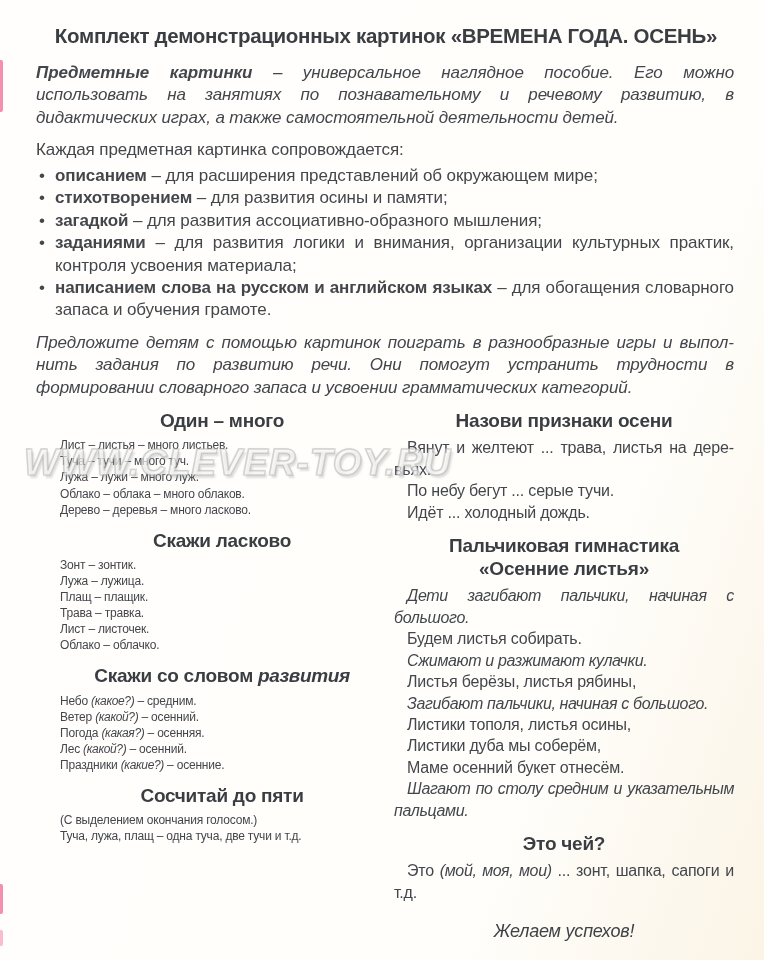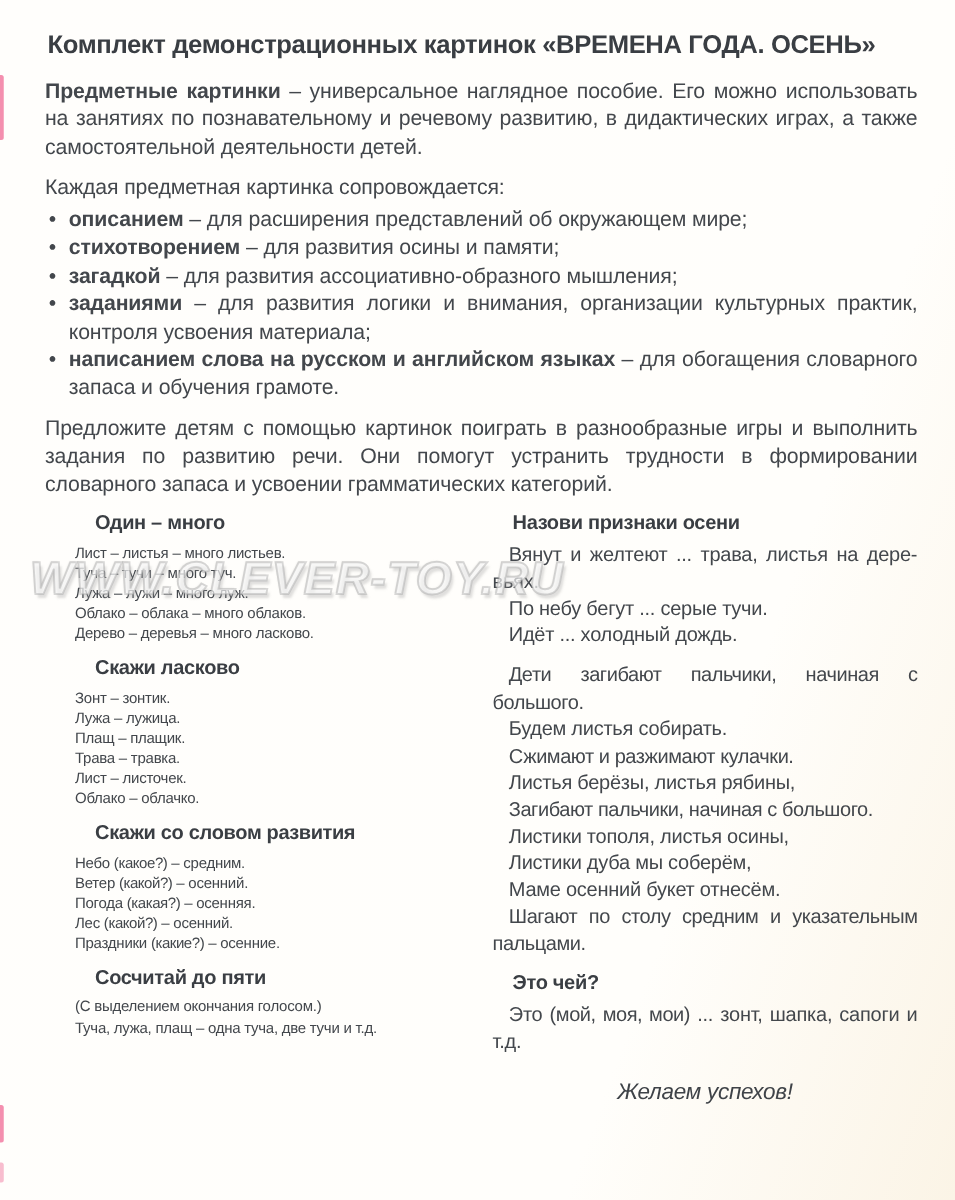--- a/index.html
+++ b/index.html
@@ -8,42 +8,42 @@
     width:764px;height:960px;
     margin:0 auto;
     overflow:hidden;
     background:linear-gradient(110deg,#fffefc 0%,#fffefb 72%,#fbf4e6 100%);
     font-family:"Liberation Sans",sans-serif;
     color:#43474c;
   }
   .page-inner{padding:24px 30px 0 36px;}
   h1{
     font-size:20.5px;font-weight:bold;color:#3a3e43;
-    margin:0 0 14px 2px;letter-spacing:-0.3px;white-space:nowrap;
+    margin:0 0 14px 2px;letter-spacing:-0.3px;white-space:nowrap;text-align:center;
   }
   .para{font-size:17px;line-height:1.32;margin:0 0 10px;letter-spacing:-0.1px;}
-  .justify{text-align:justify;}
+  .justify{text-align:justify;font-style:italic;}
   .mb-small{margin-bottom:3px;}
   .bd{font-weight:bold;}
-  .it{letter-spacing:-0.35px;}
+  .it{font-style:italic;letter-spacing:-0.35px;}
   ul.bullets{list-style:none;margin:0 0 10px;padding:0;}
   ul.bullets li{
     font-size:17px;line-height:1.32;letter-spacing:-0.1px;
     position:relative;padding-left:19px;text-align:justify;
   }
   .bullet-dot{position:absolute;left:3px;top:0;}
   .columns{display:flex;margin-top:0;}
   .col{box-sizing:border-box;}
   .col-left{width:348px;flex:none;padding-left:24px;}
   .col-right{flex:1;padding-left:10px;}
   .section{margin-top:11px;}
   .section:first-child{margin-top:0;}
   .section h3{
-    font-size:16px;line-height:1.22;margin:0 16px 5px;
-    color:#3a3e43;letter-spacing:-0.25px;font-weight:bold;
+    font-size:19px;line-height:1.22;margin:0 2px 5px;
+    color:#3a3e43;letter-spacing:-0.25px;font-weight:bold;text-align:center;
   }
   .line-item{font-size:12px;line-height:1.34;letter-spacing:-0.2px;}
   .para-item{
     font-size:16px;line-height:1.34;letter-spacing:-0.2px;
     text-align:justify;text-indent:13px;
   }
   .closing{
     font-style:italic;font-size:18px;color:#3f4348;
     text-align:center;margin-top:18px;letter-spacing:-0.2px;
   }
@@ -125,20 +125,21 @@
           </div>
         </div>
       <div class="col col-right">
         <div class="section">
             <h3><span>Назови признаки осени</span></h3>
             <div class="para-item"><span>Вянут и желтеют ... трава, листья на дере­вьях.</span></div>
             <div class="para-item"><span>По небу бегут ... серые тучи.</span></div>
             <div class="para-item"><span>Идёт ... холодный дождь.</span></div>
           </div>
           <div class="section">
+            <h3><span>Пальчиковая гимнастика</span><br><span>«Осенние листья»</span></h3>
             <div class="para-item"><span class="it">Дети загибают пальчики, начиная с большого.</span></div>
             <div class="para-item"><span>Будем листья собирать.</span></div>
             <div class="para-item"><span class="it">Сжимают и разжимают кулачки.</span></div>
             <div class="para-item"><span>Листья берёзы, листья рябины,</span></div>
             <div class="para-item"><span class="it">Загибают пальчики, начиная с большого.</span></div>
             <div class="para-item"><span>Листики тополя, листья осины,</span></div>
             <div class="para-item"><span>Листики дуба мы соберём,</span></div>
             <div class="para-item"><span>Маме осенний букет отнесём.</span></div>
             <div class="para-item"><span class="it">Шагают по столу средним и указатель­ным пальцами.</span></div>
           </div>

